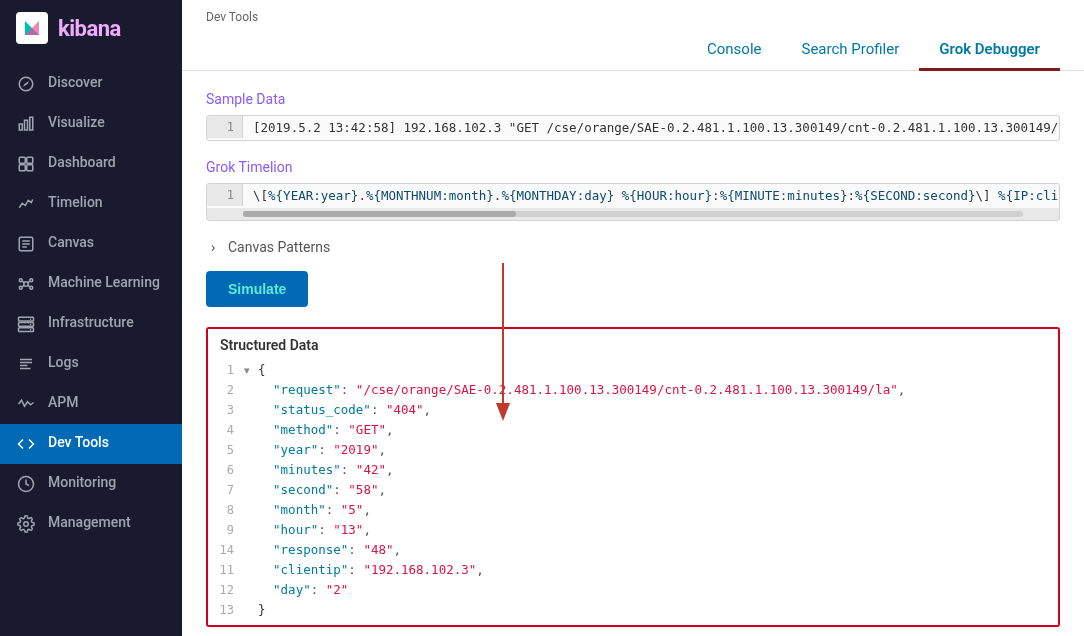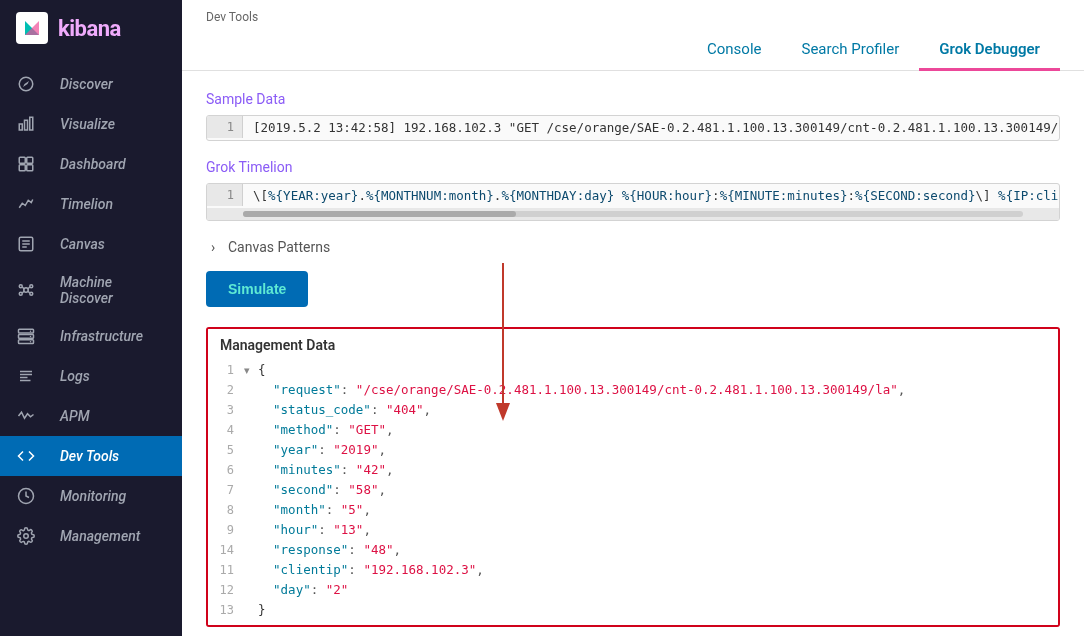--- a/index.html
+++ b/index.html
@@ -33,29 +33,28 @@
     .logo-mark svg { width: 22px; height: 22px; }
     .logo-text {
       color: #f0abfc;
       font-size: 22px;
       font-weight: 700;
       letter-spacing: -0.5px;
     }
     .sidebar-nav { flex: 1; overflow-y: auto; padding: 8px 0; }
     .sidebar-item {
       display: flex;
-      align-items: center;
+      align-items: flex-start;
       padding: 10px 16px;
-      gap: 24px;
+      gap: 12px;
       cursor: pointer;
       color: #a0a5b1;
       font-size: 14px;
       font-weight: 500;
       transition: background 0.15s;
-      font-style: italic;
     }
     .sidebar-item.active {
       background: #006bb4;
       color: #fff;
     }
     .sidebar-icon {
       width: 20px;
       height: 20px;
       display: flex;
       align-items: center;
@@ -90,21 +89,21 @@
       padding: 10px 20px;
       font-size: 15px;
       color: #0079a5;
       cursor: pointer;
       border-bottom: 3px solid transparent;
       margin-bottom: -1px;
       font-weight: 400;
     }
     .tab.active {
       color: #0079a5;
-      border-bottom: 3px solid #ec4899;
+      border-bottom: 3px solid #7f1d1d;
       font-weight: 600;
     }
 
     
     .content {
       flex: 1;
       overflow-y: auto;
       padding: 20px 24px;
       background: #fff;
     }
@@ -332,21 +331,21 @@
             <circle cx="5" cy="7" r="2"></circle>
             <circle cx="19" cy="7" r="2"></circle>
             <circle cx="5" cy="17" r="2"></circle>
             <circle cx="19" cy="17" r="2"></circle>
             <line x1="7" y1="8" x2="10" y2="11"></line>
             <line x1="17" y1="8" x2="14" y2="11"></line>
             <line x1="7" y1="16" x2="10" y2="13"></line>
             <line x1="17" y1="16" x2="14" y2="13"></line>
           </svg>
       </span>
-      <span>Machine Discover</span>
+      <span>Machine Learning</span>
     </div>
 
     <div class="sidebar-item">
       <span class="sidebar-icon">
         <svg viewBox="0 0 24 24">
             <rect x="2" y="3" width="20" height="5" rx="1"></rect>
             <rect x="2" y="10" width="20" height="5" rx="1"></rect>
             <rect x="2" y="17" width="20" height="5" rx="1"></rect>
             <circle cx="18" cy="5.5" r="1" fill="currentColor" stroke="none"></circle>
             <circle cx="18" cy="12.5" r="1" fill="currentColor" stroke="none"></circle>
@@ -454,21 +453,21 @@
       <button class="simulate-btn">Simulate</button>
 
       
       <svg style="position:absolute; left: 290px; top: -8px;" width="14" height="160" viewBox="0 0 14 160">
         <line x1="7" y1="0" x2="7" y2="148" stroke="#c0392b" stroke-width="2"></line>
         <polygon points="0,140 7,158 14,140" fill="#c0392b"></polygon>
       </svg>
     </div>
 
     <div class="structured-data-section">
-      <div class="structured-label">Management Data</div>
+      <div class="structured-label">Structured Data</div>
       <div class="structured-code">
 
         <div class="json-line">
           <span class="json-line-num">1</span>
           <span class="json-line-expand">▾</span>
           <span class="json-line-content json-brace">{</span>
         </div>
         <div class="json-line">
           <span class="json-line-num">2</span>
           <span class="json-line-expand"></span>

